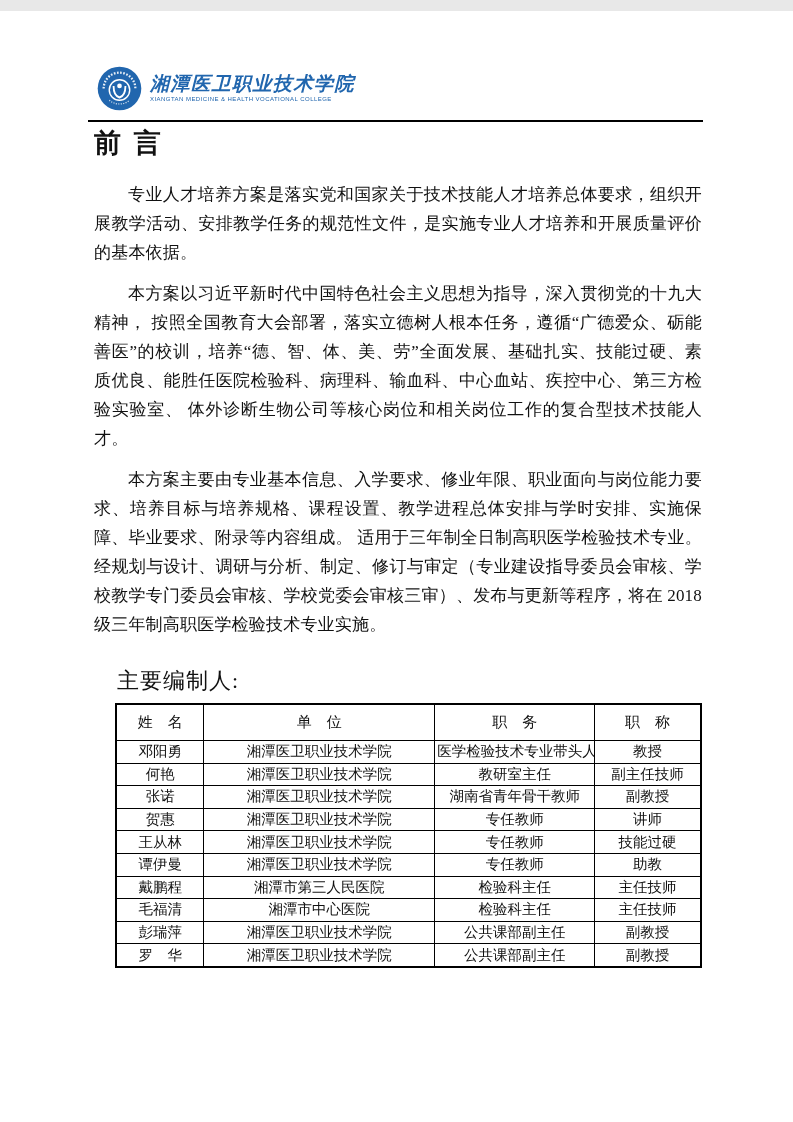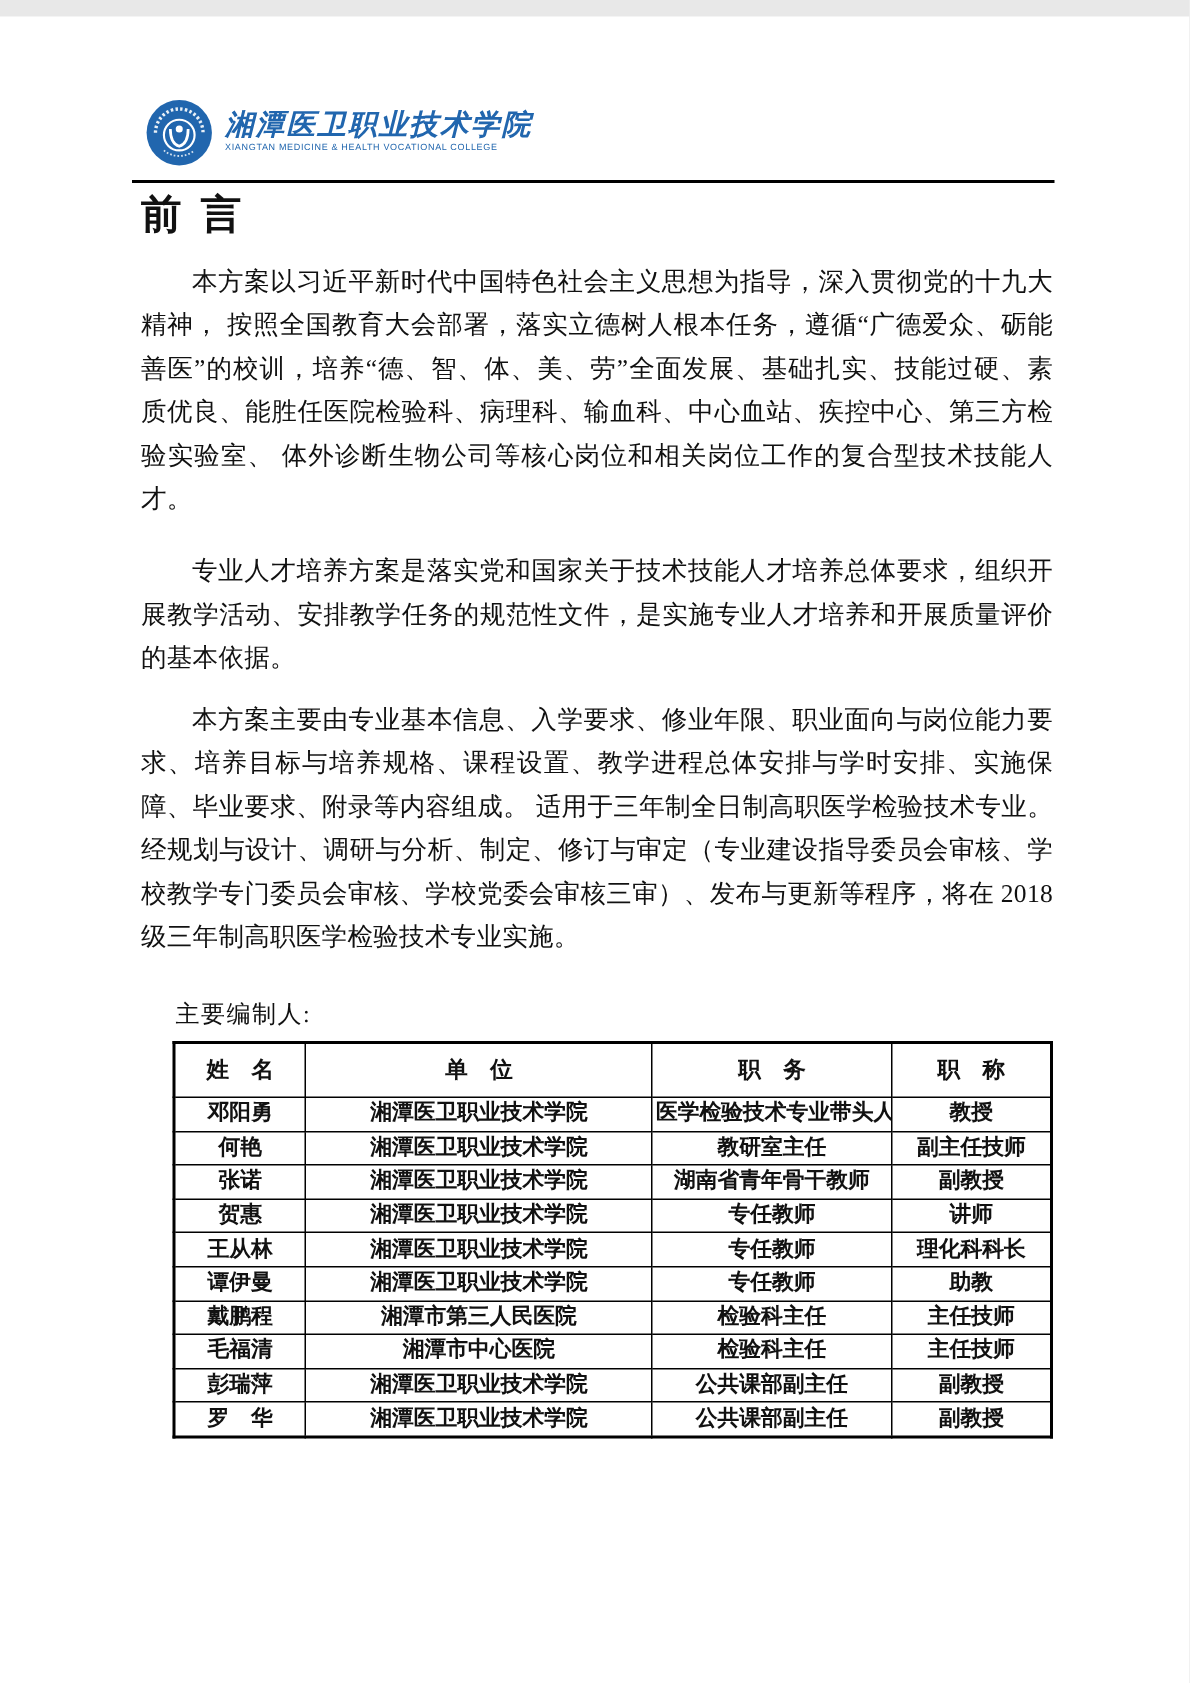--- a/index.html
+++ b/index.html
@@ -42,37 +42,37 @@
   }
   .para{
     margin:12px 0 0 0;
     font-size:17px;line-height:29px;
     text-align:justify;text-indent:2em;
     letter-spacing:0.2px;
   }
   .para.first{margin-top:19px;}
   .table-heading{
     margin:27px 0 0 23px;
-    font-size:16px;font-weight:normal;letter-spacing:1px;
+    font-size:22px;font-weight:normal;letter-spacing:1px;
   }
   
   table.compilers{
     margin:7px 0 0 21px;
     width:587px;
     border-collapse:collapse;
     table-layout:fixed;
     border:2px solid #000;
     font-size:14.5px;
   }
   table.compilers th,
   table.compilers td{
     border:1px solid #000;
     text-align:center;vertical-align:middle;
     padding:0 2px;
-    font-weight:bold;
+    font-weight:normal;
     overflow:hidden;white-space:nowrap;
   }
   table.compilers th{height:35px;font-size:15px;}
   table.compilers td{height:21.6px;line-height:21px;text-align:center;}
   col.c1{width:15%;}
   col.c2{width:39.5%;}
   col.c3{width:27.3%;}
   col.c4{width:18.2%;}
 </style>
 </head>
@@ -95,22 +95,22 @@
       <span class="logo-zh">湘潭医卫职业技术学院</span>
       <span class="logo-en">XIANGTAN MEDICINE &amp; HEALTH VOCATIONAL COLLEGE</span>
     </span>
   </div>
 
   <div class="rule"></div>
 
   <div class="content">
     <h1 class="doc-title">前 言</h1>
 
+    <p class="para first">专业人才培养方案是落实党和国家关于技术技能人才培养总体要求，组织开展教学活动、安排教学任务的规范性文件，是实施专业人才培养和开展质量评价的基本依据。</p>
     <p class="para">本方案以习近平新时代中国特色社会主义思想为指导，深入贯彻党的十九大精神， 按照全国教育大会部署，落实立德树人根本任务，遵循“广德爱众、砺能善医”的校训，培养“德、智、体、美、劳”全面发展、基础扎实、技能过硬、素质优良、能胜任医院检验科、病理科、输血科、中心血站、疾控中心、第三方检验实验室、 体外诊断生物公司等核心岗位和相关岗位工作的复合型技术技能人才。</p>
-    <p class="para first">专业人才培养方案是落实党和国家关于技术技能人才培养总体要求，组织开展教学活动、安排教学任务的规范性文件，是实施专业人才培养和开展质量评价的基本依据。</p>
     <p class="para">本方案主要由专业基本信息、入学要求、修业年限、职业面向与岗位能力要求、培养目标与培养规格、课程设置、教学进程总体安排与学时安排、实施保障、毕业要求、附录等内容组成。 适用于三年制全日制高职医学检验技术专业。经规划与设计、调研与分析、制定、修订与审定（专业建设指导委员会审核、学校教学专门委员会审核、学校党委会审核三审）、发布与更新等程序，将在 2018 级三年制高职医学检验技术专业实施。</p>
 
     <h2 class="table-heading">主要编制人:</h2>
 
     <table class="compilers">
       <colgroup>
         <col class="c1">
           <col class="c2">
           <col class="c3">
           <col class="c4">
@@ -145,21 +145,21 @@
           <tr>
             <td>贺惠</td>
             <td>湘潭医卫职业技术学院</td>
             <td>专任教师</td>
             <td>讲师</td>
           </tr>
           <tr>
             <td>王从林</td>
             <td>湘潭医卫职业技术学院</td>
             <td>专任教师</td>
-            <td>理化科科长</td>
+            <td>技能过硬</td>
           </tr>
           <tr>
             <td>谭伊曼</td>
             <td>湘潭医卫职业技术学院</td>
             <td>专任教师</td>
             <td>助教</td>
           </tr>
           <tr>
             <td>戴鹏程</td>
             <td>湘潭市第三人民医院</td>

